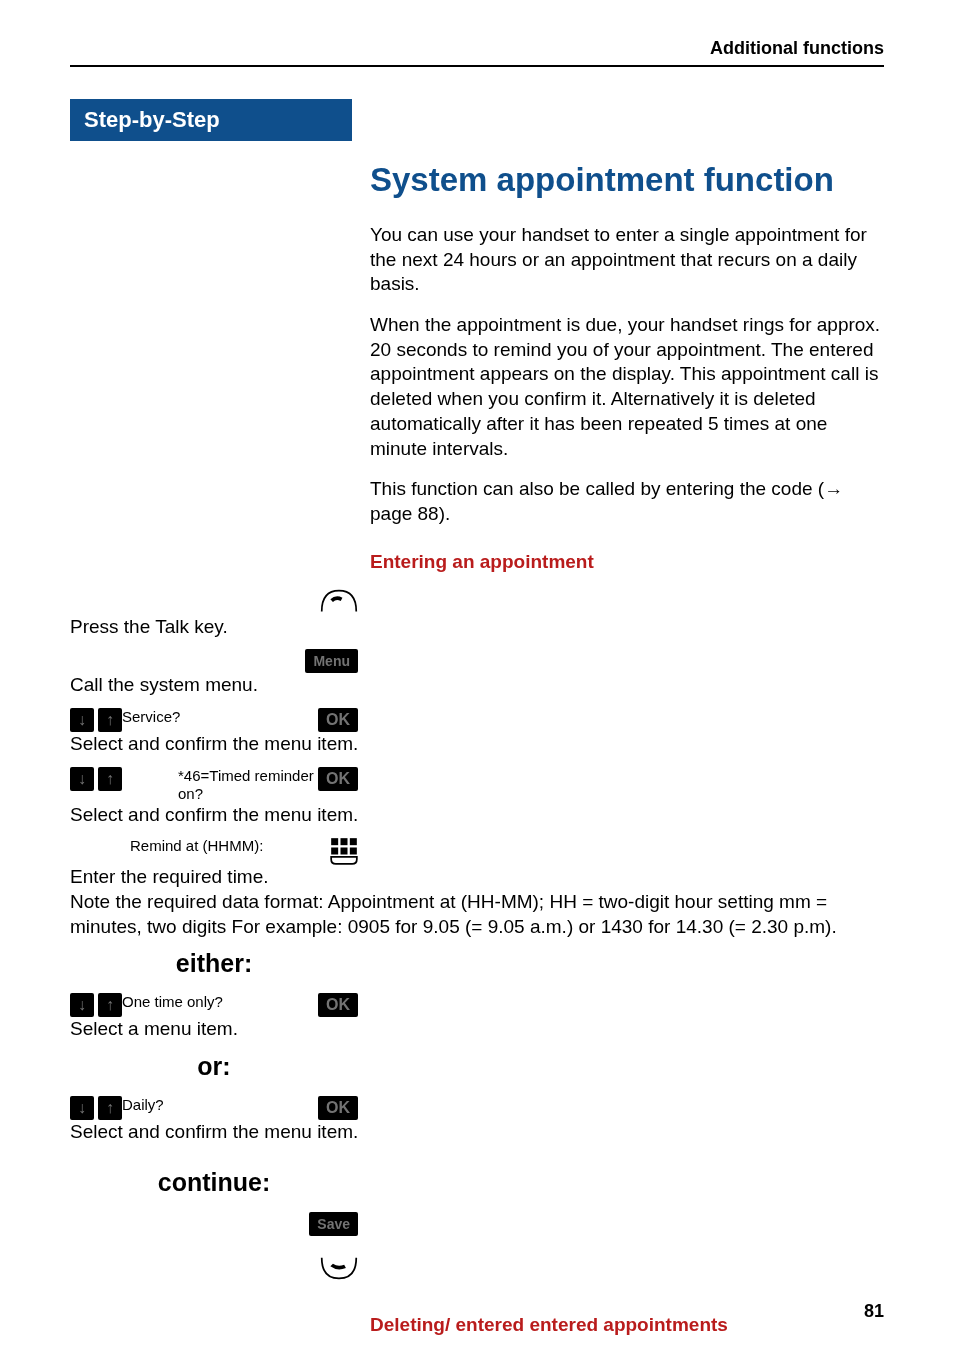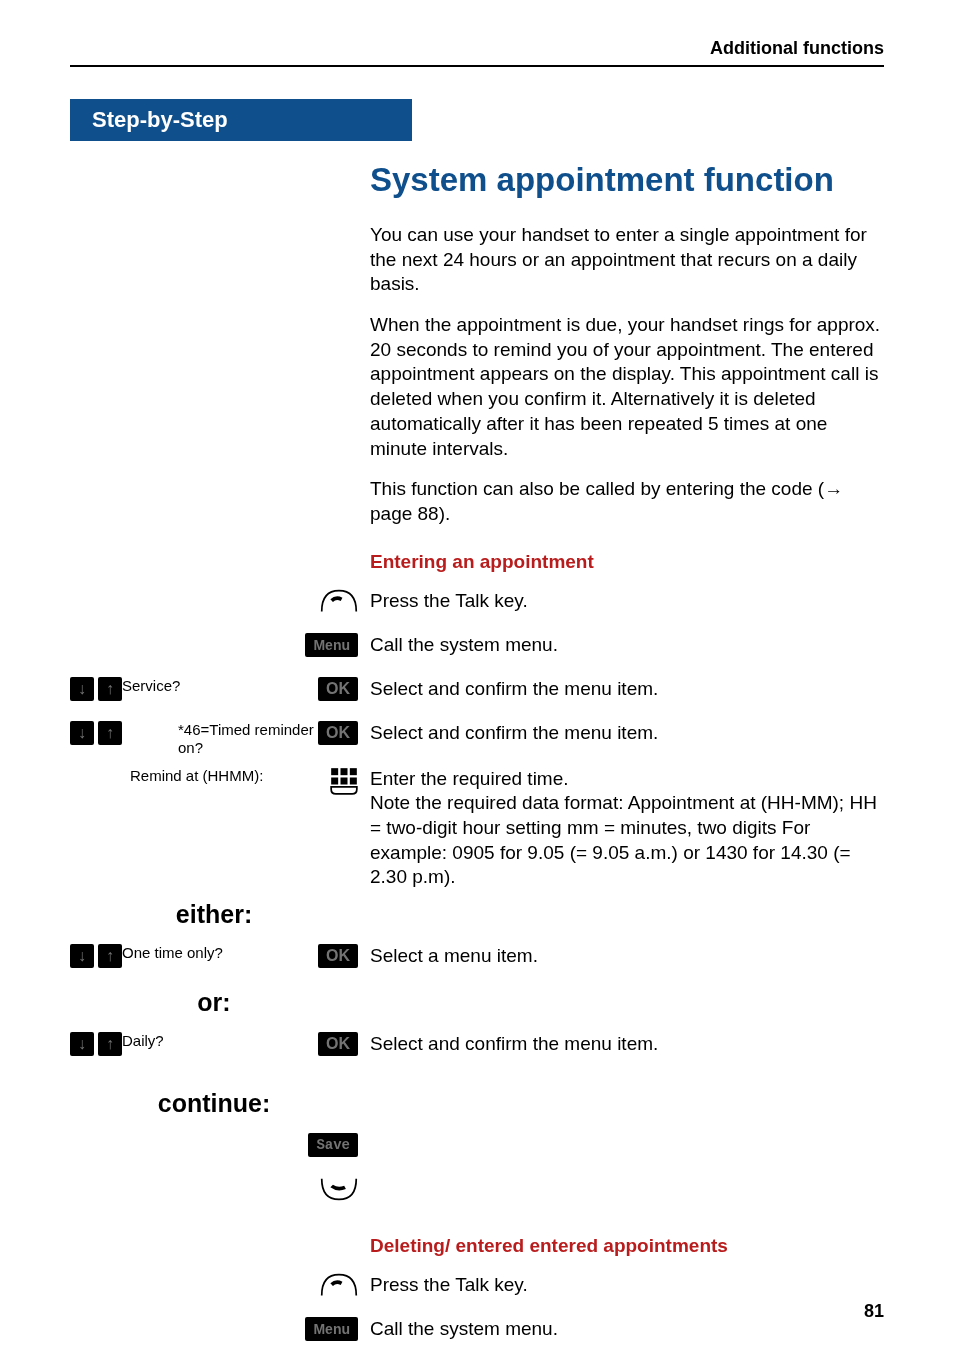--- a/index.html
+++ b/index.html
@@ -14,26 +14,26 @@
   }
   .header-label {
     text-align: right;
     font-weight: bold;
     font-size: 18px;
     padding-bottom: 6px;
     border-bottom: 2px solid #000;
     margin-bottom: 32px;
   }
   .step-banner {
-    width: 342px;
+    width: 282px;
     background: #0f4f8c;
     color: #fff;
     font-weight: bold;
     font-size: 22px;
-    padding: 8px 22px;
+    padding: 8px 14px;
     margin-bottom: 20px;
   }
   .main-title {
     color: #0f4f8c;
     font-weight: bold;
     font-size: 33px;
     margin-left: 300px;
     margin-bottom: 24px;
   }
   .para {
@@ -48,20 +48,21 @@
     font-size: 19px;
     margin-left: 300px;
     margin-top: 24px;
     margin-bottom: 16px;
   }
   .step-row {
     display: flex;
     align-items: flex-start;
     margin-bottom: 10px;
     min-height: 34px;
+    flex-direction: column;
   }
   .arrow-keys {
     display: flex;
     gap: 4px;
     margin-right: auto;
     margin-left: 0;
   }
   .left-col-wrap {
     display: flex;
     width: 300px;
@@ -250,21 +251,21 @@
 <div class="step-row" style="margin-top:23px">
   <div class="left-col-wrap">
     <div class="divider-label">continue:</div>
   </div>
   <div class="right-col"></div>
 </div>
 
 <div class="step-row">
   <div class="left-col-wrap">
     <div style="flex:1"></div>
-    <span class="key-black" style="font-size:14px;padding:2px 8px;font-family:Liberation Mono, monospace;">Save</span>
+    <span class="key-black" style="font-size:14px;padding:2px 8px;">Save</span>
   </div>
 </div>
 
 <div class="step-row">
   <div class="left-col-wrap">
     <div style="flex:1"></div>
     <span class="hook-key">
       <svg viewBox="0 0 44 28">
           <path d="M2 2 Q2 26 22 26 Q42 26 42 2" fill="none" stroke="#000" stroke-width="2"></path>
           <path d="M12 12 Q20 18 30 14 L28 10 Q21 13 15 9 Z" fill="#000"></path>

